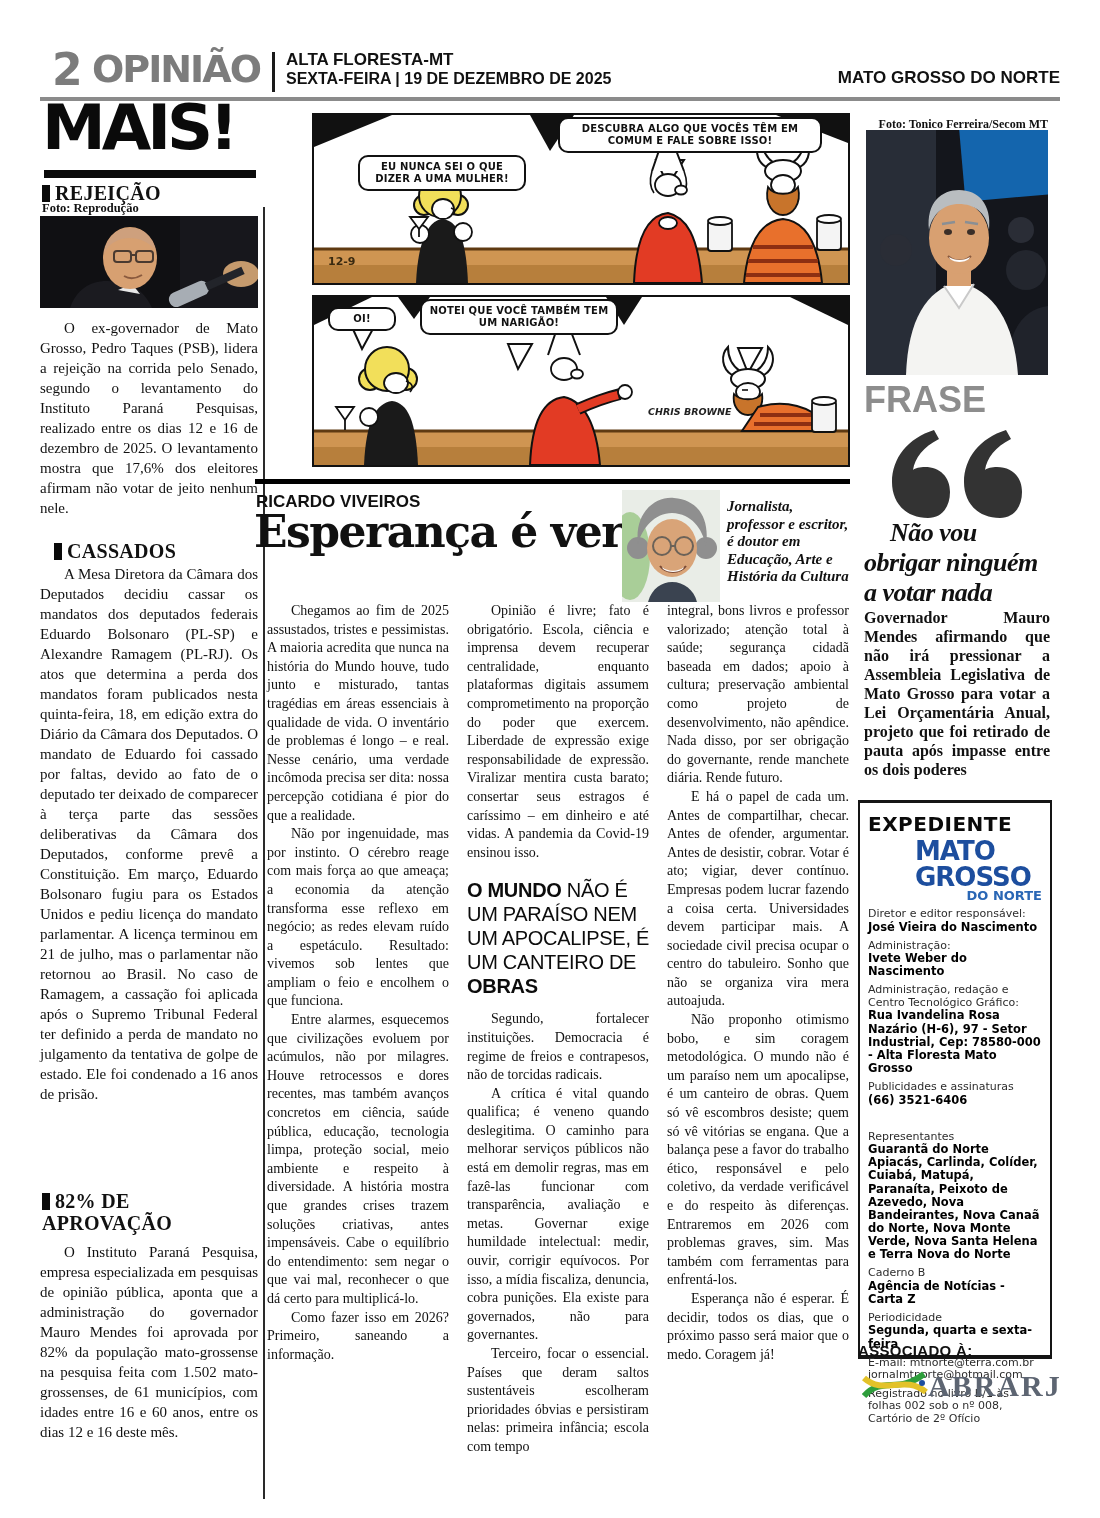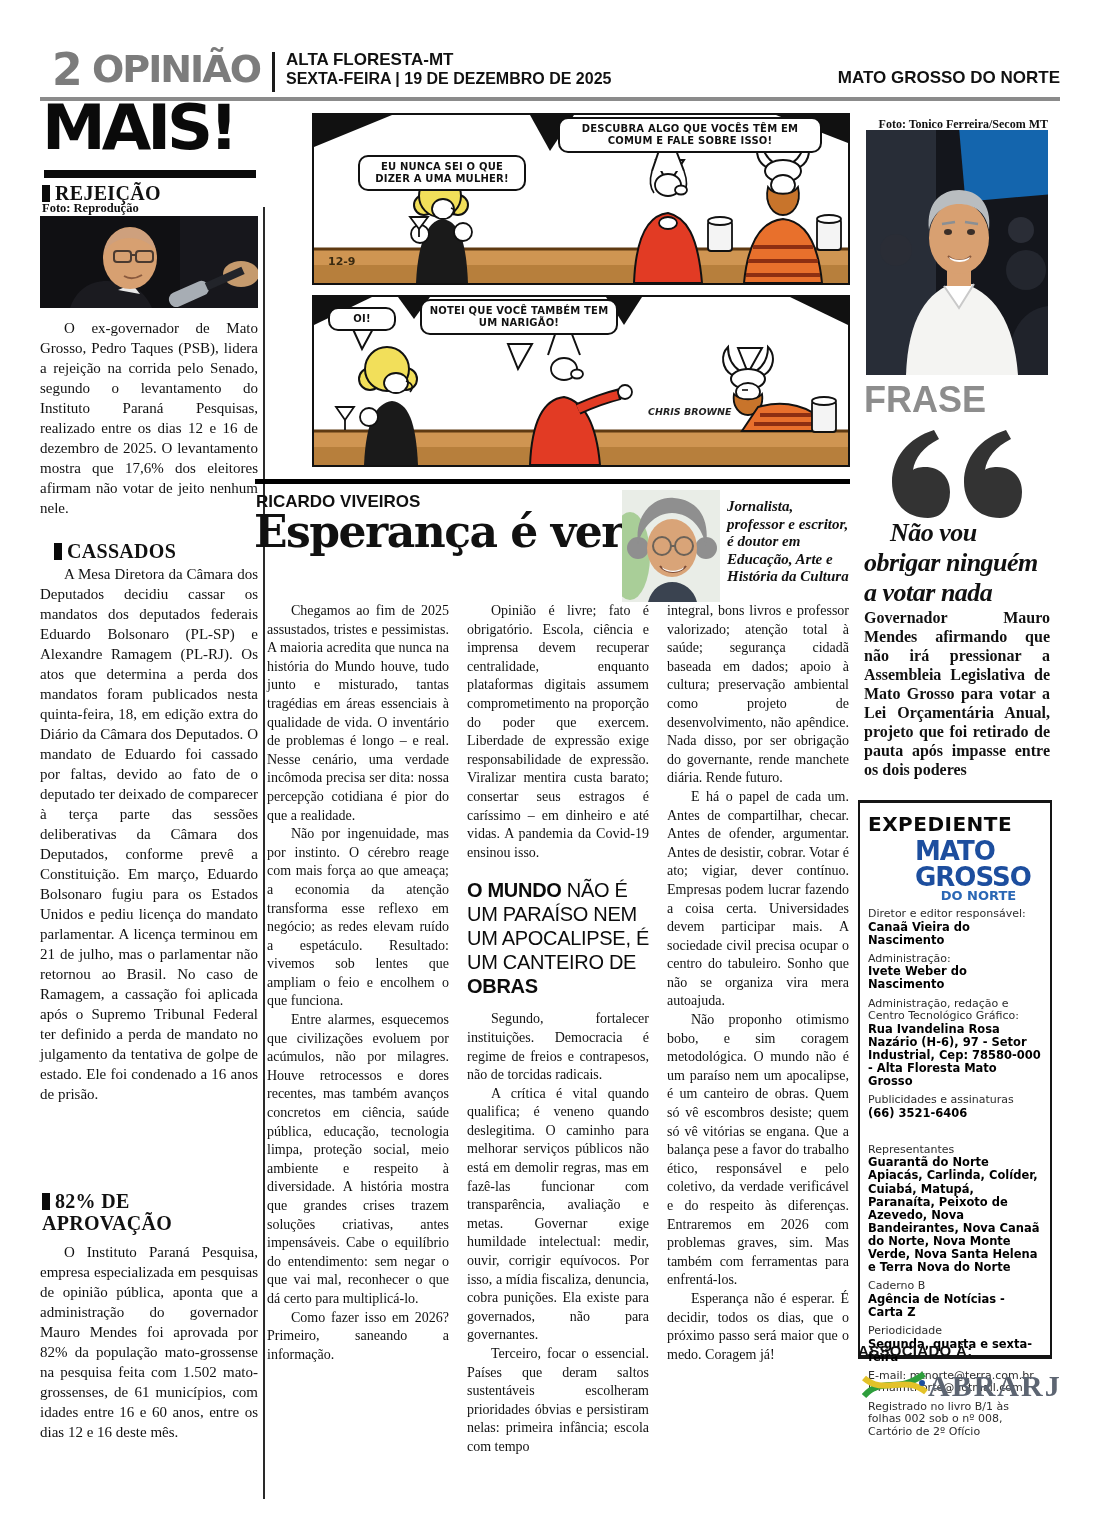--- a/index.html
+++ b/index.html
@@ -84,21 +84,21 @@
           text-align:justify;}
 
   
   .expbox{left:858px;top:800px;width:174px;height:530px;border:2px solid #151515;
           border-top-width:3px;border-bottom-width:4px;padding:11px 8px;
           font-family:"DejaVu Sans",sans-serif;}
   .exp-title{font-weight:800;font-size:20px;letter-spacing:.5px;line-height:1;color:#0a0a0a;}
   .exp-logo{margin-top:4px;line-height:1;margin-left:47px;}
   .exp-logo-main{font-weight:800;font-size:26px;letter-spacing:-1px;color:#1d4e9e;
                  font-family:"DejaVu Sans",sans-serif;}
-  .exp-logo-sub{font-weight:800;font-size:13px;color:#2a67b5;text-align:center;margin-top:-1px;}
+  .exp-logo-sub{font-weight:800;font-size:13px;color:#2a67b5;text-align:right;margin-top:-1px;}
   .exp-entry{margin-top:6px;}
   .exp-entry.gap-lg{margin-top:24px;}
   .exp-label{font-size:11px;line-height:1.14;color:#2c2c2c;}
   .exp-value{font-size:11.5px;line-height:1.14;font-weight:700;color:#000;}
 
   .assoc{left:858px;top:1342px;font-family:"Liberation Sans",sans-serif;font-weight:900;
          font-size:15px;letter-spacing:.3px;}
   .abrarj{left:862px;top:1368px;display:flex;align-items:center;}
   .abrarj-text{font-family:"Liberation Serif",serif;font-weight:700;font-size:30px;
                letter-spacing:2px;color:#5d6572;line-height:1;}
@@ -340,21 +340,21 @@
   <div class="abs attrib">Governador Mauro Mendes afirmando que não irá pressionar a Assembleia Legislativa de Mato Grosso para votar a Lei Orçamentária Anual, projeto que foi retirado de pauta após impasse entre os dois poderes</div>
 
   <div class="abs expbox">
     <div class="exp-title">EXPEDIENTE</div>
     <div class="exp-logo">
       <div class="exp-logo-main">MATO GROSSO</div>
       <div class="exp-logo-sub">DO NORTE</div>
     </div>
     <div class="exp-entry">
       <div class="exp-label">Diretor e editor responsável:</div>
-      <div class="exp-value">Canaã Vieira do Nascimento</div>
+      <div class="exp-value">José Vieira do Nascimento</div>
     </div>
     <div class="exp-entry">
       <div class="exp-label">Administração:</div>
       <div class="exp-value">Ivete Weber do Nascimento</div>
     </div>
     <div class="exp-entry">
       <div class="exp-label">Administração, redação e Centro Tecnológico Gráfico:</div>
       <div class="exp-value">Rua Ivandelina Rosa Nazário (H-6), 97 - Setor Industrial, Cep: 78580-000 - Alta Floresta Mato Grosso</div>
     </div>
     <div class="exp-entry">

